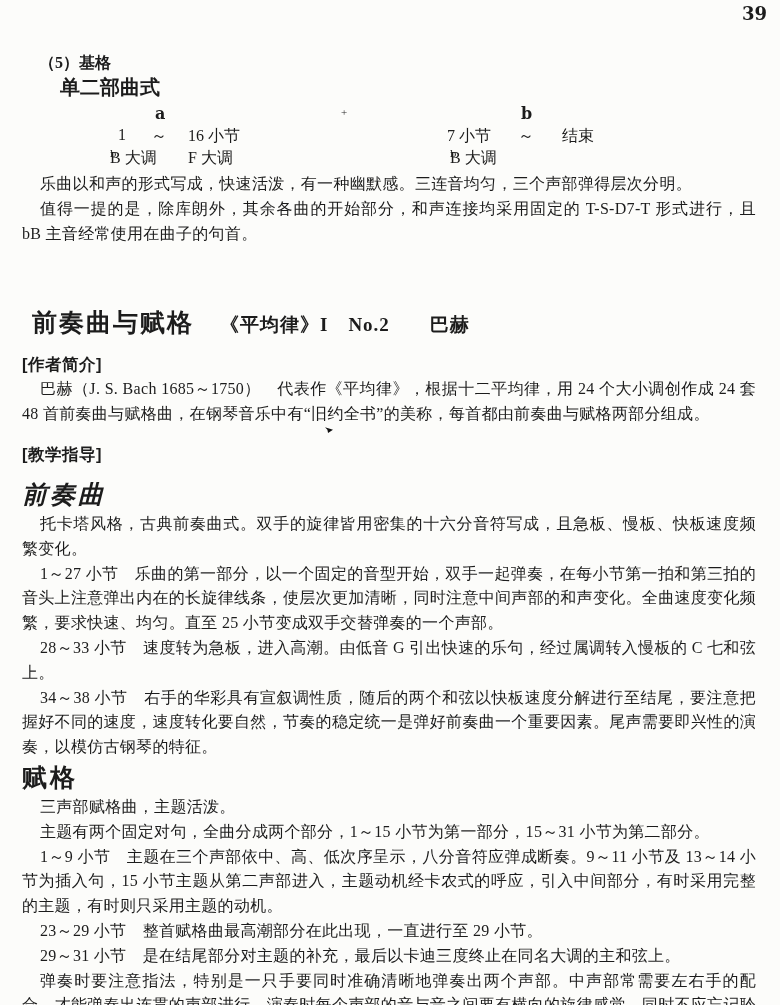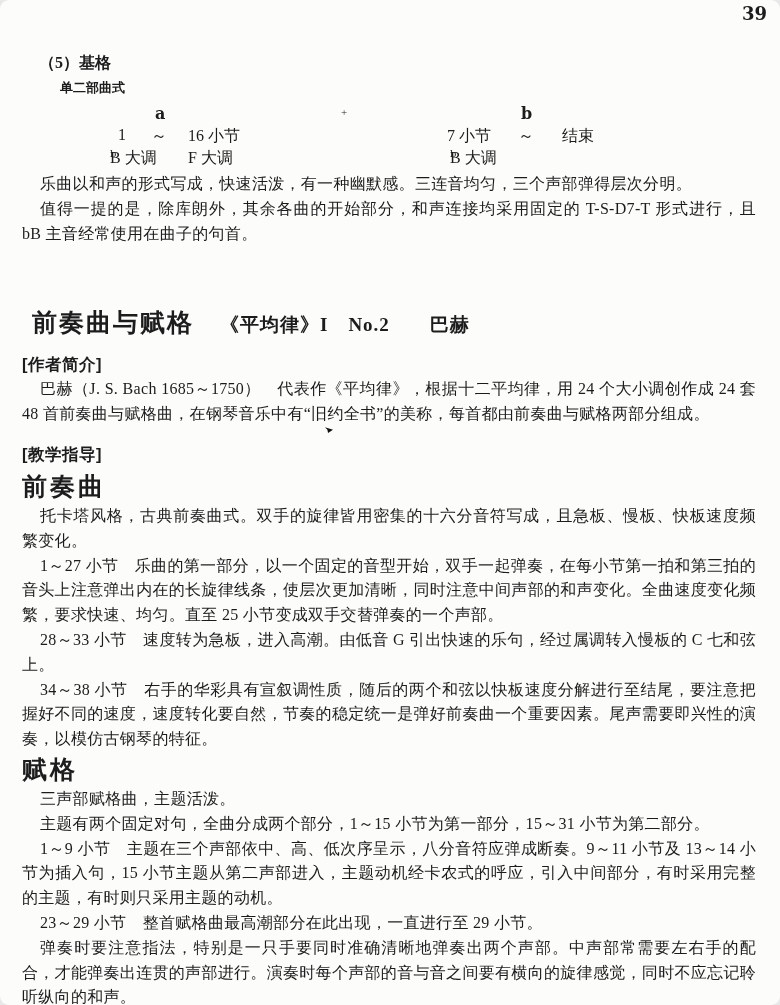--- a/index.html
+++ b/index.html
@@ -4,30 +4,29 @@
 <style>
   html,body{margin:0;padding:0;background:#e8e8e8;}
   .page{
     position:relative;
     width:780px;height:1005px;
     margin:0 auto;
     background:#fcfcfa;
     overflow:hidden;
     font-family:"Liberation Serif","DejaVu Serif",serif;
     color:#1c1c1c;
-    border-radius:9px;
   }
   .pageno{
     position:absolute;top:3px;right:13px;
     font-size:18px;font-weight:bold;
     font-family:"DejaVu Serif",serif;
   }
   .content{position:absolute;left:22px;top:0;width:734px;}
   .gigue-label{margin:50px 0 0 17px;font-size:16px;line-height:25px;font-weight:bold;}
-  .form-label{margin:0 0 0 38px;font-size:13px;line-height:25px;font-weight:bold;}
+  .form-label{margin:0 0 0 38px;font-size:20px;line-height:25px;font-weight:bold;}
   .diagram{position:relative;height:70px;margin-top:2px;font-size:16px;}
   .diagram span{position:absolute;white-space:nowrap;}
   .d-letter{font-family:"DejaVu Serif",serif;font-weight:bold;}
   .letter-a{left:133px;top:2px;}
   .letter-b{left:499px;top:2px;}
   .plus-artifact{left:319px;top:4px;font-size:11px;color:#2a2a2a;}
   .ra-start{left:96px;top:24px;}
   .ra-tilde{left:129px;top:24px;}
   .ra-end{left:166px;top:24px;}
   .rb-start{left:425px;top:24px;}
@@ -49,21 +48,21 @@
     font-size:16.5px;font-weight:bold;line-height:25px;
     font-family:"Liberation Sans","DejaVu Sans",sans-serif;
     letter-spacing:0.5px;
   }
   .author-heading{margin-top:13px;}
   .teaching-heading{margin-top:15px;}
   .section-heading{
     font-size:25px;font-weight:bold;letter-spacing:3px;
     line-height:34px;margin-top:2px;
   }
-  .prelude-heading{margin-top:3px;}
+  .prelude-heading{margin-top:11px;font-style:italic;}
   .fugue-heading{margin-top:1px;}
   .after-heading{margin-top:5px;}
   .ink-artifact{
     position:absolute;left:325px;top:426px;
     width:8px;height:7px;background:#111;
     clip-path:polygon(0 18%,100% 55%,38% 100%,30% 55%);
   }
 </style>
 </head>
 <body>
@@ -119,16 +118,17 @@
     <p class="body after-heading">托卡塔风格，古典前奏曲式。双手的旋律皆用密集的十六分音符写成，且急板、慢板、快板速度频繁变化。</p>
     <p class="body">1～27 小节　乐曲的第一部分，以一个固定的音型开始，双手一起弹奏，在每小节第一拍和第三拍的音头上注意弹出内在的长旋律线条，使层次更加清晰，同时注意中间声部的和声变化。全曲速度变化频繁，要求快速、均匀。直至 25 小节变成双手交替弹奏的一个声部。</p>
     <p class="body">28～33 小节　速度转为急板，进入高潮。由低音 G 引出快速的乐句，经过属调转入慢板的 C 七和弦上。</p>
     <p class="body">34～38 小节　右手的华彩具有宣叙调性质，随后的两个和弦以快板速度分解进行至结尾，要注意把握好不同的速度，速度转化要自然，节奏的稳定统一是弹好前奏曲一个重要因素。尾声需要即兴性的演奏，以模仿古钢琴的特征。</p>
 
     <div class="section-heading fugue-heading">赋格</div>
     <p class="body after-heading">三声部赋格曲，主题活泼。</p>
     <p class="body">主题有两个固定对句，全曲分成两个部分，1～15 小节为第一部分，15～31 小节为第二部分。</p>
     <p class="body">1～9 小节　主题在三个声部依中、高、低次序呈示，八分音符应弹成断奏。9～11 小节及 13～14 小节为插入句，15 小节主题从第二声部进入，主题动机经卡农式的呼应，引入中间部分，有时采用完整的主题，有时则只采用主题的动机。</p>
     <p class="body">23～29 小节　整首赋格曲最高潮部分在此出现，一直进行至 29 小节。</p>
+    <p class="body">29～31 小节　是在结尾部分对主题的补充，最后以卡迪三度终止在同名大调的主和弦上。</p>
     <p class="body">弹奏时要注意指法，特别是一只手要同时准确清晰地弹奏出两个声部。中声部常需要左右手的配合，才能弹奏出连贯的声部进行。演奏时每个声部的音与音之间要有横向的旋律感觉，同时不应忘记聆听纵向的和声。</p>
 
   </div>
 </div>
 
 </body></html>

